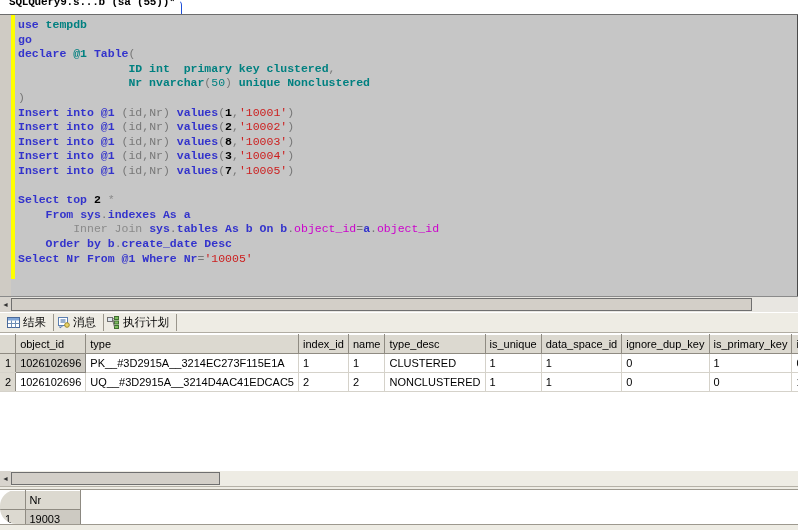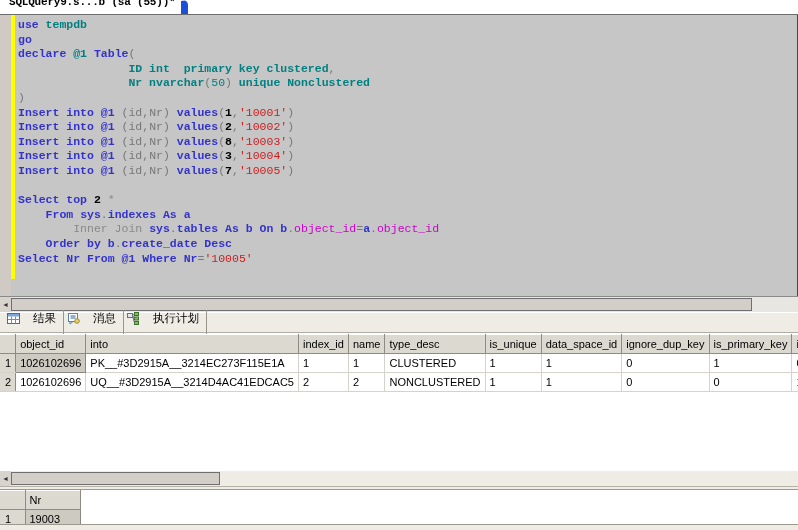--- a/index.html
+++ b/index.html
@@ -14,21 +14,21 @@
 
   
   .tabstrip{
     position:absolute;left:0;top:0;width:798px;height:15px;
     background:#ffffff;
   }
   .doc-tab{
     position:absolute;left:2px;top:0px;height:15px;
     padding:0 6px 12px 7px;
     background:#ffffff;
-    border-right:7px solid #1d4ed8;
+    border-right:1px solid #1d4ed8;
     border-bottom:1px solid #6d6d6d;
     border-top:1px solid #ffffff;
     box-sizing:border-box;
     display:flex;align-items:center;
     font-family:"Liberation Mono", monospace;
     font-size:11px;
     font-weight:bold;
     letter-spacing:-0.2px;
     color:#000;
     white-space:nowrap;
@@ -99,22 +99,22 @@
   
   .restabs{
     position:absolute;left:0;top:313px;width:798px;height:20px;
     background:#eeece4;
     border-bottom:1px solid #b0aca2;
     box-sizing:border-box;
     display:flex;align-items:center;
     padding-left:4px;
   }
   .restab{
-    display:flex;align-items:center;gap:13px;
-    height:17px;padding:0 7px 8px 3px;
+    display:flex;align-items:center;gap:3px;
+    height:17px;padding:0 7px 0 3px;
     border-right:1px solid #9a968c;
     font-size:12px;color:#000;
     white-space:nowrap;
   }
   .restab .tlabel{font-family:"DejaVu Sans", sans-serif;font-size:11.5px;}
   .ticon{width:13px;height:13px;display:inline-block;position:relative;}
 
   
   .grid{
     position:absolute;left:0;width:798px;
@@ -182,21 +182,21 @@
   }
   .splitter{
     position:absolute;left:0;top:486px;width:798px;height:4px;
     background:#eeece4;
     border-top:1px solid #b5b1a7;
     border-bottom:1px solid #9d998f;
     box-sizing:border-box;
   }
 
   
-  #grid2{top:490px;height:34px;background:#ffffff;}
+  #grid2{top:490px;height:34px;background:#ffffff;border-radius:16px;}
   .bottom-edge{
     position:absolute;left:0;top:524px;width:798px;height:6px;
     background:#eeece4;
     border-top:1px solid #9d998f;
     box-sizing:border-box;
   }
 </style>
 </head>
 <body>
 
@@ -268,21 +268,21 @@
           <col style="width: 57px;">
           <col style="width: 78px;">
           <col style="width: 84px;">
           <col style="width: 80px;">
           <col style="width: 108px;">
         </colgroup>
         <thead>
           <tr>
             <th class="rowhdr"></th>
             <th>object_id</th>
-            <th>into</th>
+            <th>type</th>
             <th>index_id</th>
             <th>name</th>
             <th>type_desc</th>
             <th>is_unique</th>
             <th>data_space_id</th>
             <th>ignore_dup_key</th>
             <th>is_primary_key</th>
             <th>is_unique_constraint</th>
           </tr>
         </thead>

